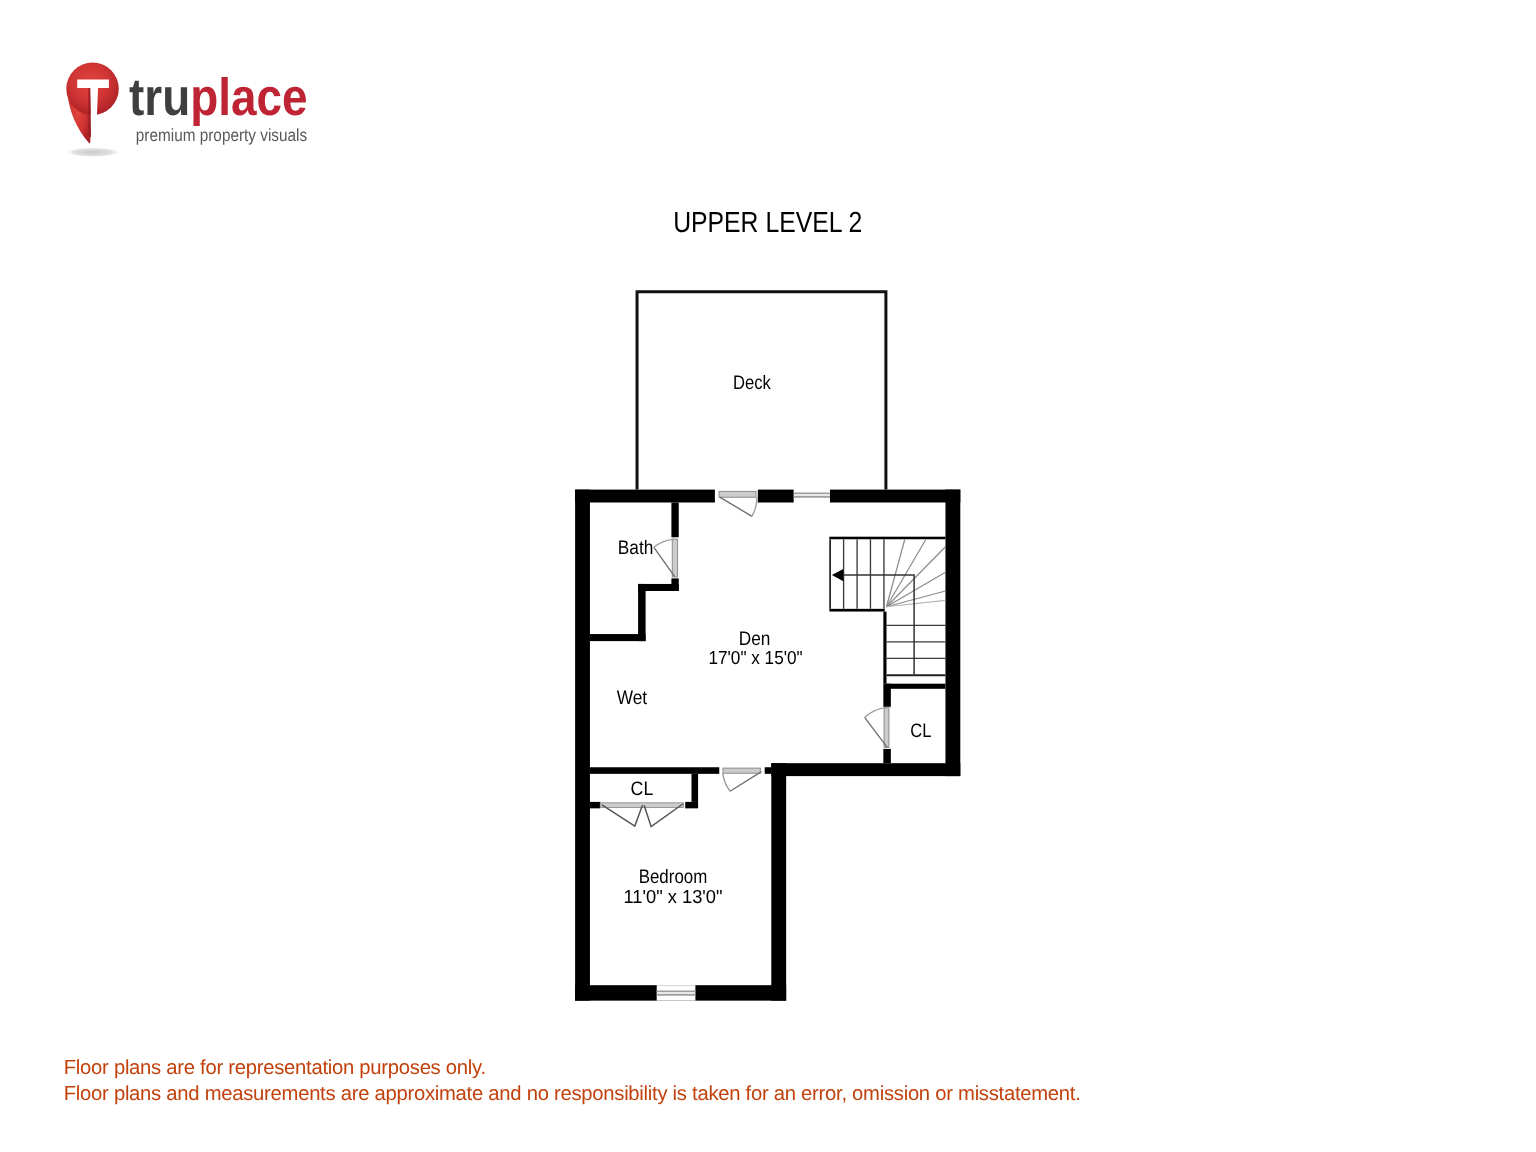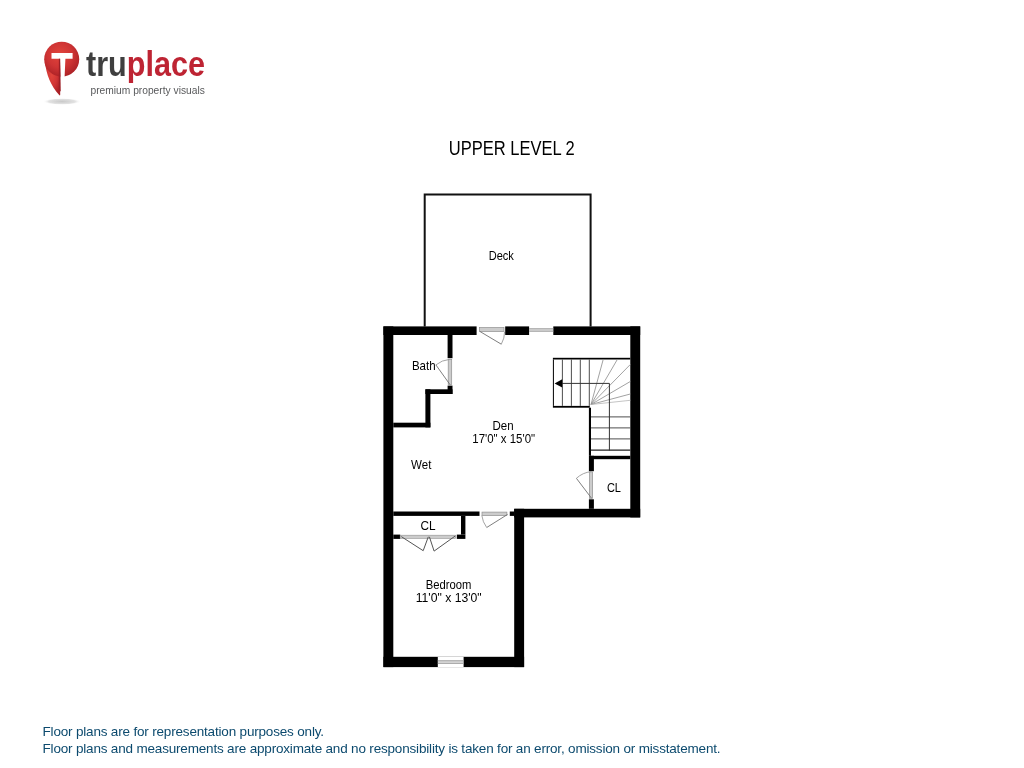--- a/index.html
+++ b/index.html
@@ -171,15 +171,15 @@
     <path d="M429.4 536.8 L434.1 551.1 L455.2 536.0" fill="none" stroke="#555555" stroke-width="1"></path>
 
     <text x="420.4" y="530.0" font-size="13px" textLength="15.1" lengthAdjust="spacingAndGlyphs" fill="#000">CL</text>
 
     <text x="425.8" y="588.6" font-size="13px" textLength="45.7" lengthAdjust="spacingAndGlyphs" fill="#000">Bedroom</text>
 
     <text x="415.7" y="601.8" font-size="12.5px" textLength="66" lengthAdjust="spacingAndGlyphs" fill="#000">11'0" x 13'0"</text>
   </g>
 </svg>
 
-<div class="abs" style="left:42.5px;top:703px;font-size:13.5px;line-height:17.3px;letter-spacing:-0.18px;color:#0c4a6e;white-space:nowrap;margin-top:20px;">Floor plans are for representation purposes only.<br>
+<div class="abs" style="left:42.5px;top:703px;font-size:13.5px;line-height:17.3px;letter-spacing:-0.18px;color:#c2410c;white-space:nowrap;">Floor plans are for representation purposes only.<br>
 
 Floor plans and measurements are approximate and no responsibility is taken for an error, omission or misstatement.</div>
 
 </body></html>

